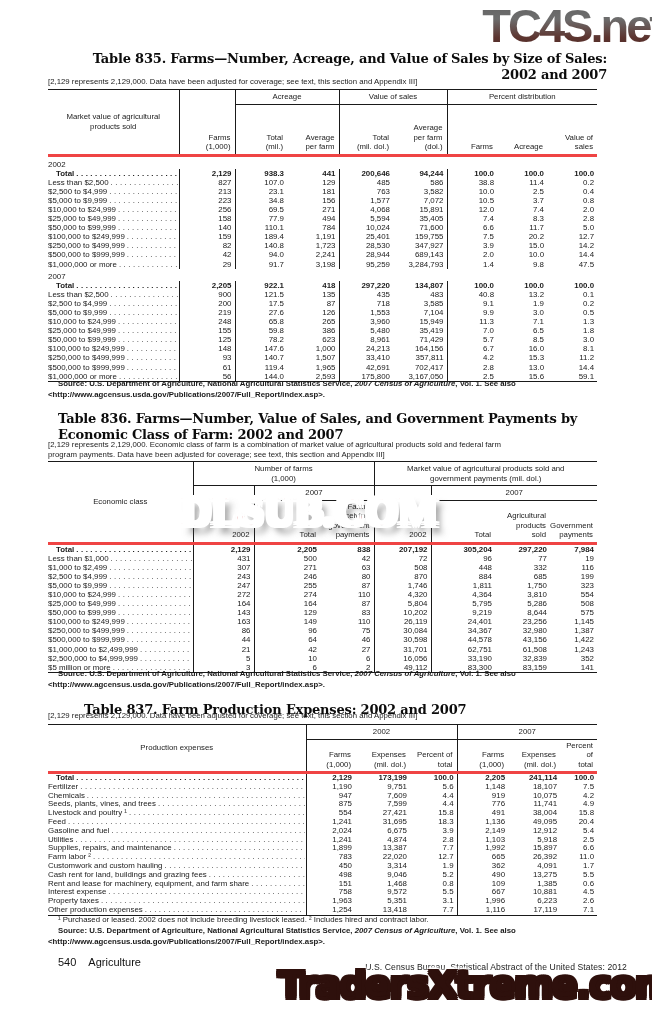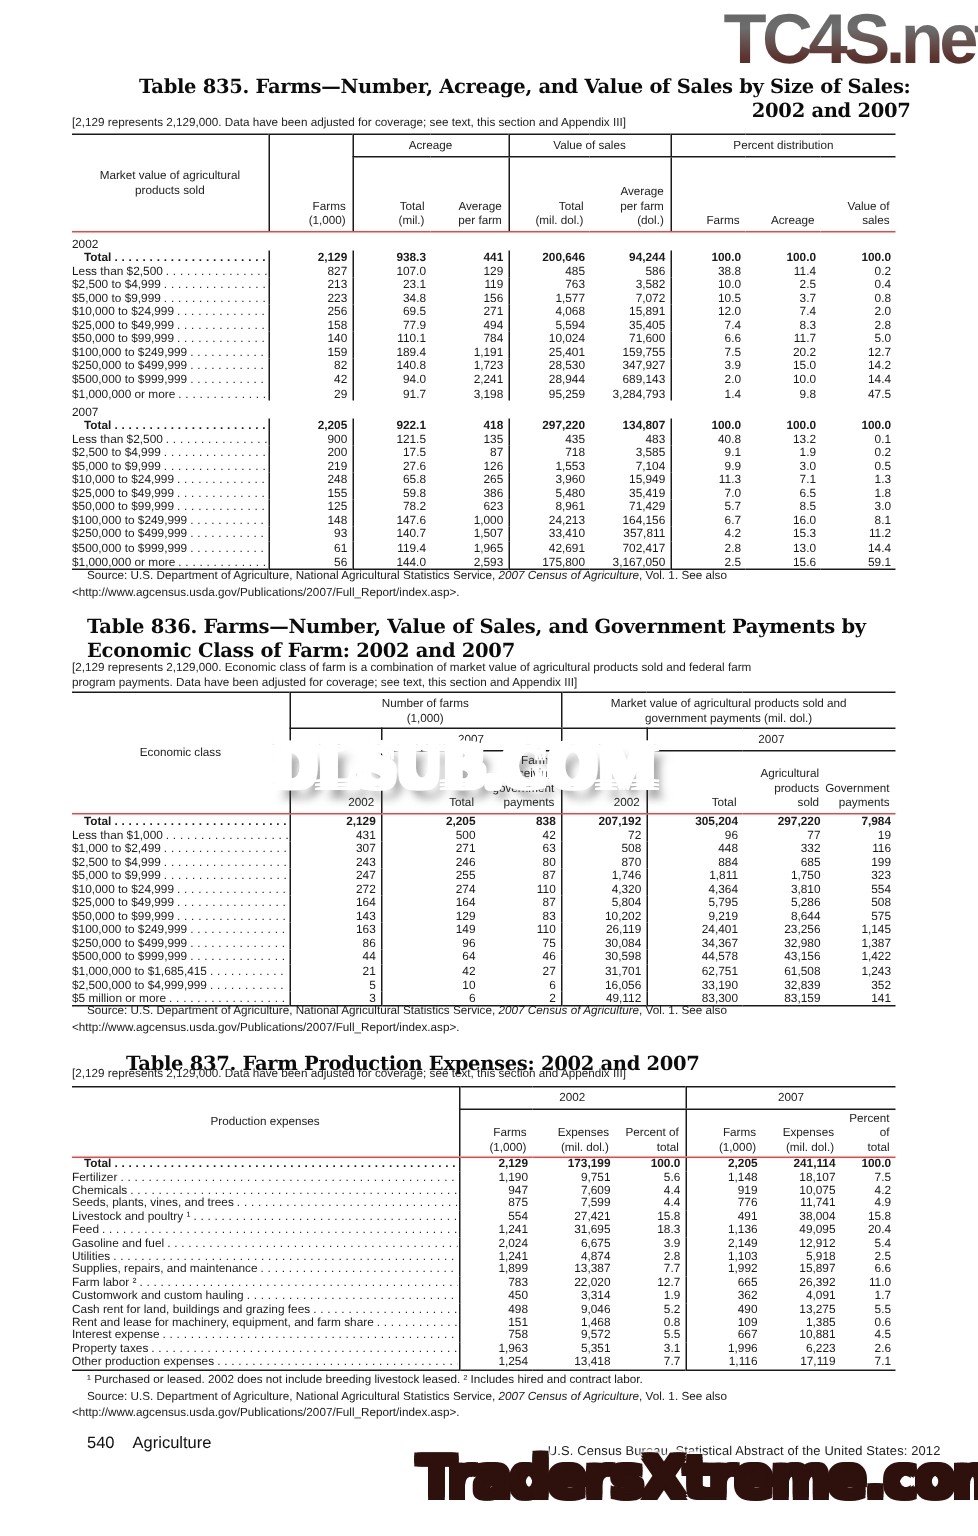--- a/index.html
+++ b/index.html
@@ -20,36 +20,36 @@
 
   table{border-collapse:collapse;table-layout:fixed;width:549px;
         border-top:1.5px solid #1a1a1a;border-bottom:1px solid #1a1a1a;}
   th,td{padding:0;font-weight:normal;}
   thead th{
     font-size:7.8px;line-height:9.5px;white-space:pre-line;
     vertical-align:bottom;text-align:right;padding:1px 4px 2px 0;color:#222;
   }
   th.group{text-align:center;vertical-align:middle;border-bottom:1px solid #1a1a1a;padding:2px 0 2px 0;}
   th.stubhead{text-align:center;vertical-align:middle;padding:0 4px;}
-  .hb{border-bottom:1px solid #ef4444;}
+  .hb{border-bottom:3px solid #ef4444;}
   .bl{border-left:1px solid #1a1a1a;}
   .h46{height:46px;}
   tbody td{font-size:7.9px;line-height:9.1px;color:#1a1a1a;}
   .t837 tbody td{line-height:8.8px;}
   td.num{text-align:right;padding-right:3px;white-space:nowrap;}
   td.stub{white-space:nowrap;}
   td.stub .flex{display:flex;align-items:baseline;}
   .lab{flex:0 0 auto;}
   .dots{flex:1 1 auto;overflow:hidden;white-space:nowrap;letter-spacing:2.5px;padding-left:2px;margin-right:1px;}
   .dots::after{content:"................................................................................";}
   .b{font-weight:bold;}
   .ind .lab{padding-left:8px;}
   td.section{padding-top:3px;}
 
-  .source{font-size:7.8px;line-height:10.5px;}
+  .source{font-size:7.8px;line-height:10.5px;font-weight:bold;}
   .source .l1{display:block;padding-left:10px;}
   .source .l2{display:block;}
   .it{font-style:italic;}
   .footnote{font-size:7.8px;line-height:10px;padding-left:10px;}
 
   .pgfoot-left{position:absolute;left:58px;top:956px;font-size:11px;color:#111;}
   .pgfoot-left .sec{margin-left:12px;}
   .pgfoot-right{position:absolute;top:962px;right:25px;font-size:8.6px;color:#222;letter-spacing:0.1px;}
 
   .wm{position:absolute;font-weight:bold;z-index:10;pointer-events:none;white-space:nowrap;}
@@ -166,21 +166,21 @@
         </tr>
         <tr>
           <td class="stub">
             <span class="flex">
               <span class="lab">$2,500 to $4,999</span>
               <span class="dots"></span>
             </span>
           </td>
           <td class="num bl">213</td>
           <td class="num bl">23.1</td>
-          <td class="num">119</td>
+          <td class="num">181</td>
           <td class="num bl">763</td>
           <td class="num">3,582</td>
           <td class="num bl">10.0</td>
           <td class="num">2.5</td>
           <td class="num">0.4</td>
         </tr>
         <tr>
           <td class="stub">
             <span class="flex">
               <span class="lab">$5,000 to $9,999</span>
@@ -701,21 +701,21 @@
           <td class="num bl">64</td>
           <td class="num">46</td>
           <td class="num bl">30,598</td>
           <td class="num bl">44,578</td>
           <td class="num">43,156</td>
           <td class="num">1,422</td>
         </tr>
         <tr>
           <td class="stub">
             <span class="flex">
-              <span class="lab">$1,000,000 to $1,685,415</span>
+              <span class="lab">$1,000,000 to $2,499,999</span>
               <span class="dots"></span>
             </span>
           </td>
           <td class="num bl">21</td>
           <td class="num bl">42</td>
           <td class="num">27</td>
           <td class="num bl">31,701</td>
           <td class="num bl">62,751</td>
           <td class="num">61,508</td>
           <td class="num">1,243</td>

